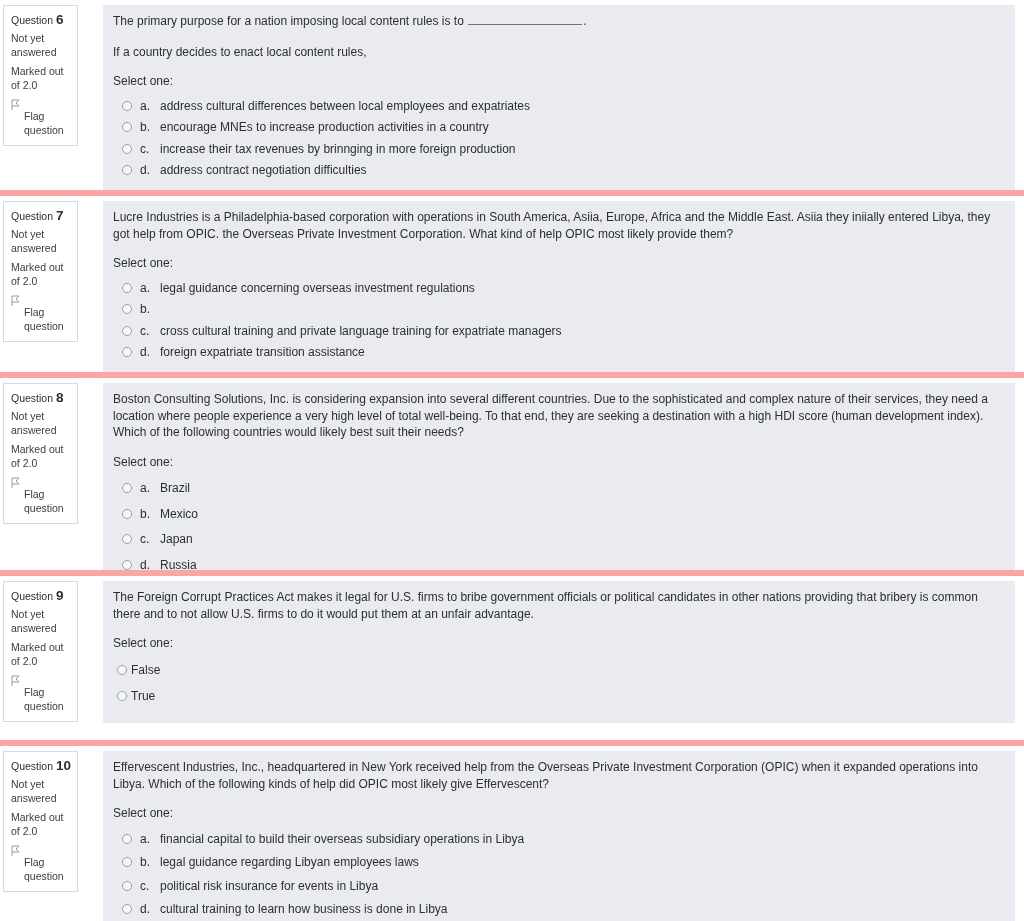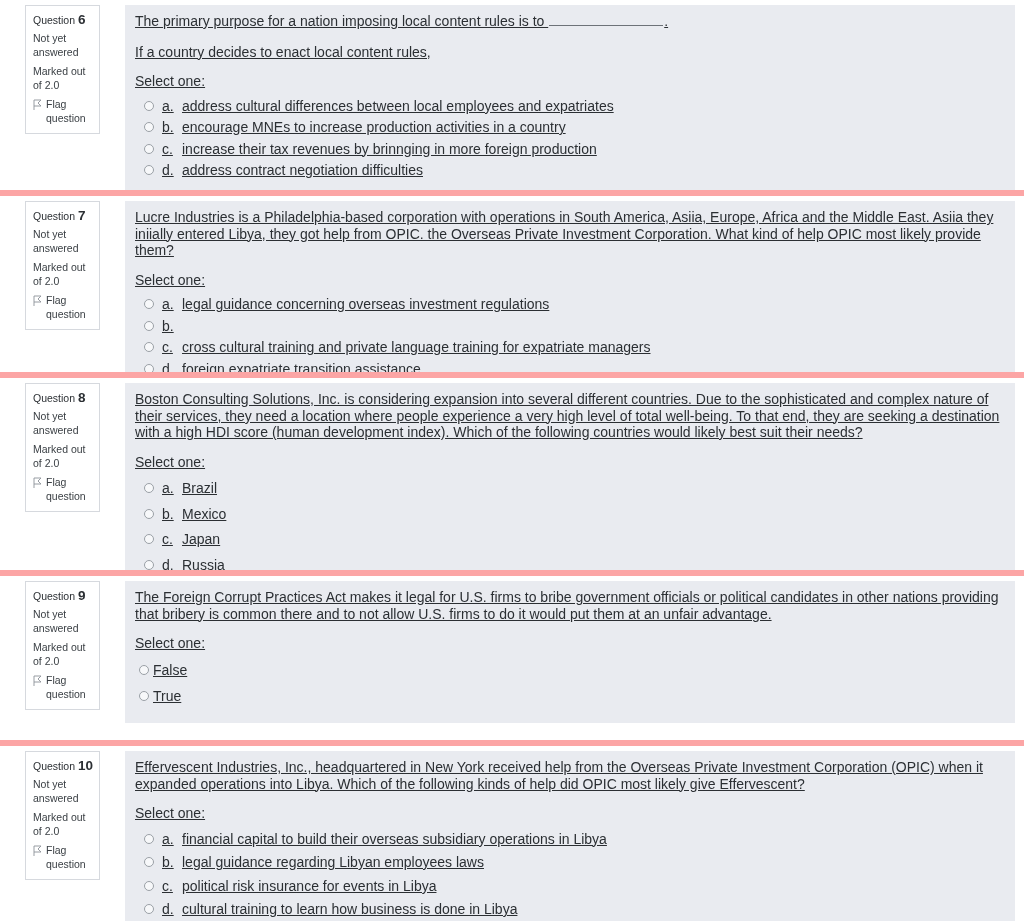--- a/index.html
+++ b/index.html
@@ -19,21 +19,20 @@
     width: 1024px;
   }
 
   
   .qblock {
     position: relative;
     display: flex;
     align-items: flex-start;
     background: #ffffff;
     box-sizing: border-box;
-    padding-left: 22px;
   }
   .qblock + .qblock {
     border-top: 6px solid #fca5a5;
   }
 
   
   .qinfo {
     width: 75px;
     min-width: 75px;
     margin: 5px 0 0 3px;
@@ -68,33 +67,32 @@
     align-items: flex-start;
     gap: 4px;
   }
   .flag-ico {
     display: inline-block;
     width: 9px;
     height: 11px;
     margin-top: 2px;
     flex: 0 0 auto;
   }
-  .qflag-txt { line-height: 14px; }
+  .qflag-txt { line-height: 14px; margin-top: 12px; }
 
   
   .qcontent {
     flex: 1 1 auto;
     margin: 5px 9px 6px 25px;
     background: #e9ebf0;
     box-sizing: border-box;
     padding: 8px 10px 12px 10px;
-    font-size: 14px;
+    font-size: 12px;
     line-height: 16.5px;
     color: #2b2f33;
-    text-decoration: underline;
   }
   .stem {
     margin: 0 0 0 0;
     padding: 0;
   }
   .stem p {
     margin: 0 0 14px 0;
   }
   .stem p:last-child { margin-bottom: 0; }
   .blankline {

